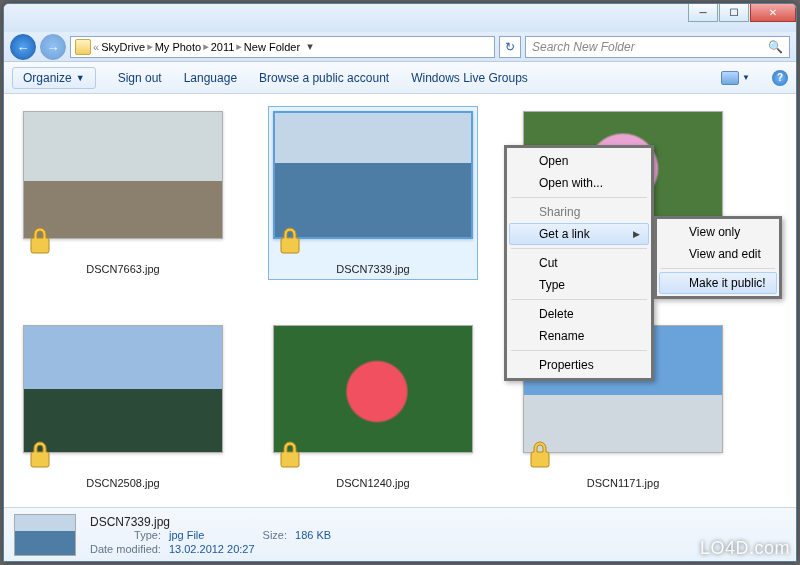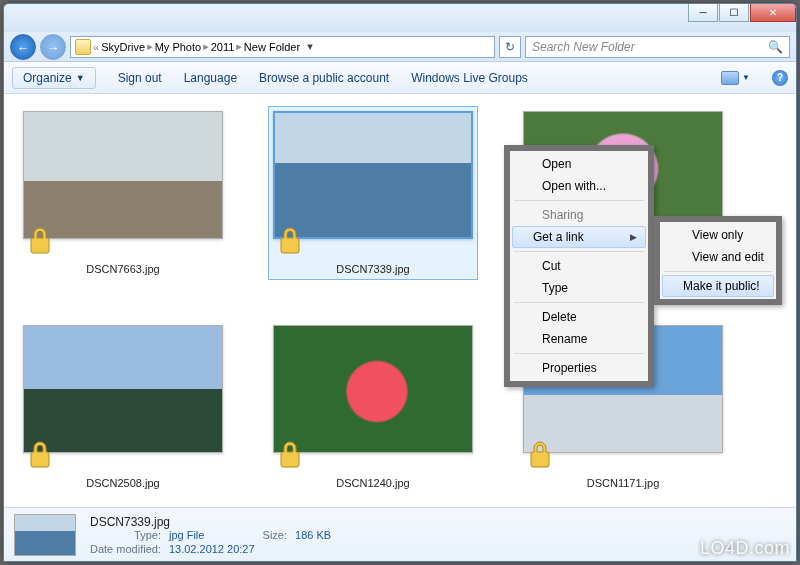--- a/index.html
+++ b/index.html
@@ -32,23 +32,23 @@
 .thumb.selected .thumb-img { border: 2px solid #5a9fe0; }
 .thumb-label { margin-top: 24px; font-size: 11px; color: #222; }
 .lock { position: absolute; left: 8px; bottom: 24px; width: 26px; height: 28px; }
 .lock svg { width: 100%; height: 100%; }
 .statusbar { height: 54px; background: linear-gradient(#f4f8fd,#e9f2fb); border-top: 1px solid #c8d7e8; display: flex; align-items: center; padding: 4px 10px; gap: 14px; font-size: 11px; color: #333; }
 .status-thumb { width: 62px; height: 42px; border: 1px solid #aaa; }
 .status-meta { display: grid; grid-template-columns: auto auto auto auto; column-gap: 8px; row-gap: 2px; align-items: center; }
 .meta-k { color: #63758a; text-align: right; }
 .meta-v { color: #1a569e; }
 .fname { color: #222; font-size: 12px; }
-.ctxmenu { position: absolute; background: #f4f4f4; border: 6px solid #737373; box-shadow: 2px 2px 5px rgba(0,0,0,.3); font-size: 12px; padding: 2px; }
+.ctxmenu { position: absolute; background: #f4f4f4; border: 3px solid #737373; box-shadow: 2px 2px 5px rgba(0,0,0,.3); font-size: 12px; padding: 2px; }
 .ctxmenu .mi { padding: 4px 28px 4px 30px; cursor: pointer; position: relative; white-space: nowrap; }
-.ctxmenu .mi.hovered { background: linear-gradient(#e8f1fd,#cfe3fb); border: 1px solid #aecff7; border-radius: 2px; padding: 3px 27px 3px 20px; }
+.ctxmenu .mi.hovered { background: linear-gradient(#e8f1fd,#cfe3fb); border: 1px solid #aecff7; border-radius: 2px; padding: 3px 27px 3px 29px; }
 .ctxmenu .mi.header { color: #7a7a7a; cursor: default; }
 .ctxmenu hr { border: none; border-top: 1px solid #d8d8d8; margin: 3px 2px; }
 .ctxmenu .arrow { position: absolute; right: 8px; top: 50%; transform: translateY(-50%); font-size: 9px; color: #444; }
 .watermark { position: absolute; right: 10px; bottom: 6px; color: rgba(255,255,255,.9); font-weight: normal; font-size: 18px; text-shadow: 0 0 4px rgba(0,0,0,.6); letter-spacing: .5px; pointer-events: none; }
 
 
 .i-bird { background: linear-gradient(#cfd8da 55%, #8b806e 55%); }
 .i-ship { background: linear-gradient(#c2d6e8 40%, #4d7da4 40%); }
 .i-flower { background: radial-gradient(circle at 50% 45%, #eaa4d3 0 28%, #4c7a3c 30%); }
 .i-bridge { background: linear-gradient(#9abce0 50%, #2c4a38 50%); }

